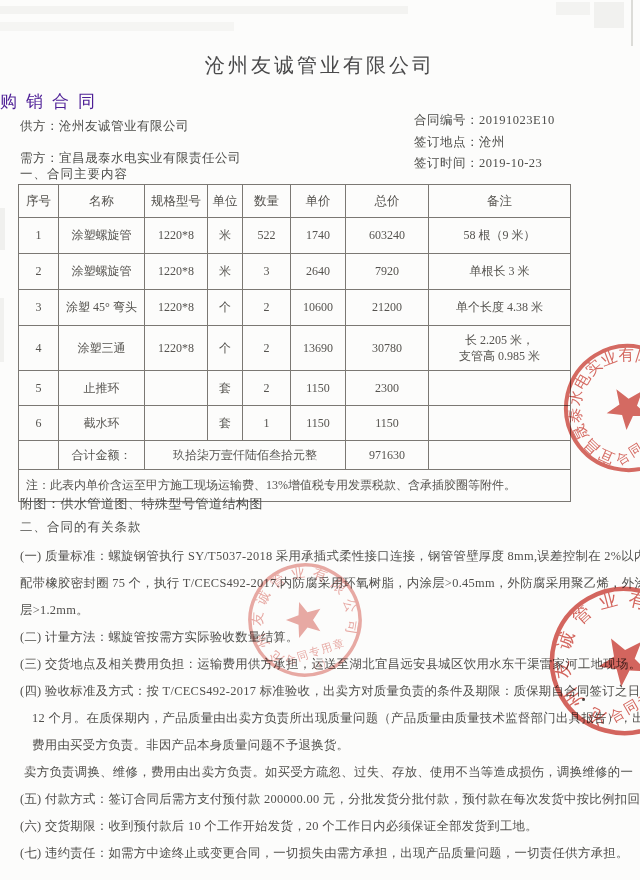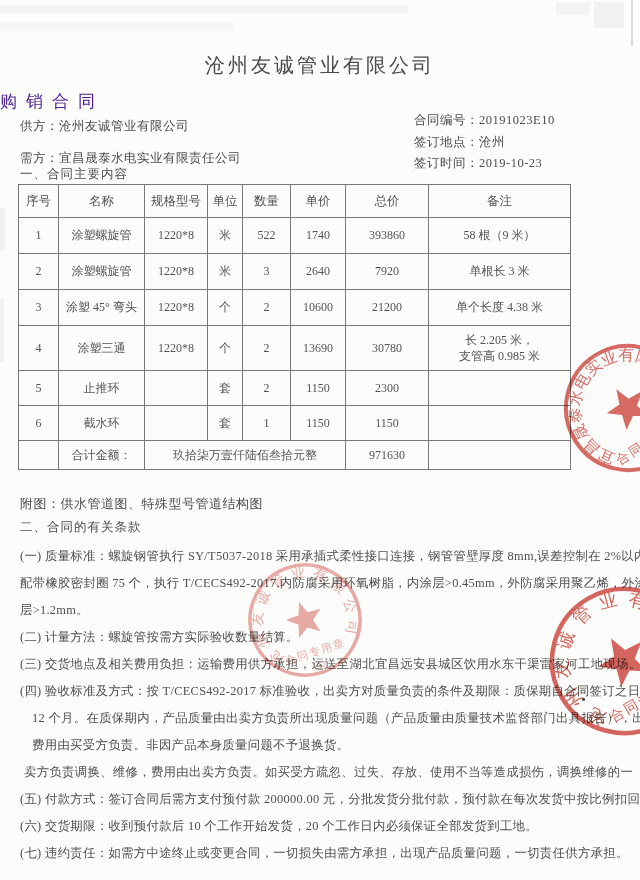--- a/index.html
+++ b/index.html
@@ -116,21 +116,21 @@
       <td>总价</td>
       <td>备注</td>
     </tr>
     <tr class="r1">
       <td>1</td>
       <td>涂塑螺旋管</td>
       <td>1220*8</td>
       <td>米</td>
       <td>522</td>
       <td>1740</td>
-      <td>393860</td>
+      <td>603240</td>
       <td>58 根（9 米）</td>
     </tr>
     <tr class="r2">
       <td>2</td>
       <td>涂塑螺旋管</td>
       <td>1220*8</td>
       <td>米</td>
       <td>3</td>
       <td>2640</td>
       <td>7920</td>
@@ -178,20 +178,23 @@
       <td>1150</td>
       <td>1150</td>
       <td></td>
     </tr>
     <tr class="tot">
       <td></td>
       <td>合计金额：</td>
       <td colspan="4">玖拾柒万壹仟陆佰叁拾元整</td>
       <td>971630</td>
       <td></td>
+    </tr>
+    <tr class="noterow">
+      <td colspan="8">注：此表内单价含运至甲方施工现场运输费、13%增值税专用发票税款、含承插胶圈等附件。</td>
     </tr>
   </tbody>
     </table>
 
   <div class="attachment">附图：供水管道图、特殊型号管道结构图</div>
   <div class="sec-heading sec2">二、合同的有关条款</div>
 
   <div class="clauses">
     <div class="cl-line">(一) 质量标准：螺旋钢管执行 SY/T5037-2018 采用承插式柔性接口连接，钢管管壁厚度 8mm,误差控制在 2%以内，</div>
     <div class="cl-line">配带橡胶密封圈 75 个，执行 T/CECS492-2017.内防腐采用环氧树脂，内涂层&gt;0.45mm，外防腐采用聚乙烯，外涂</div>

